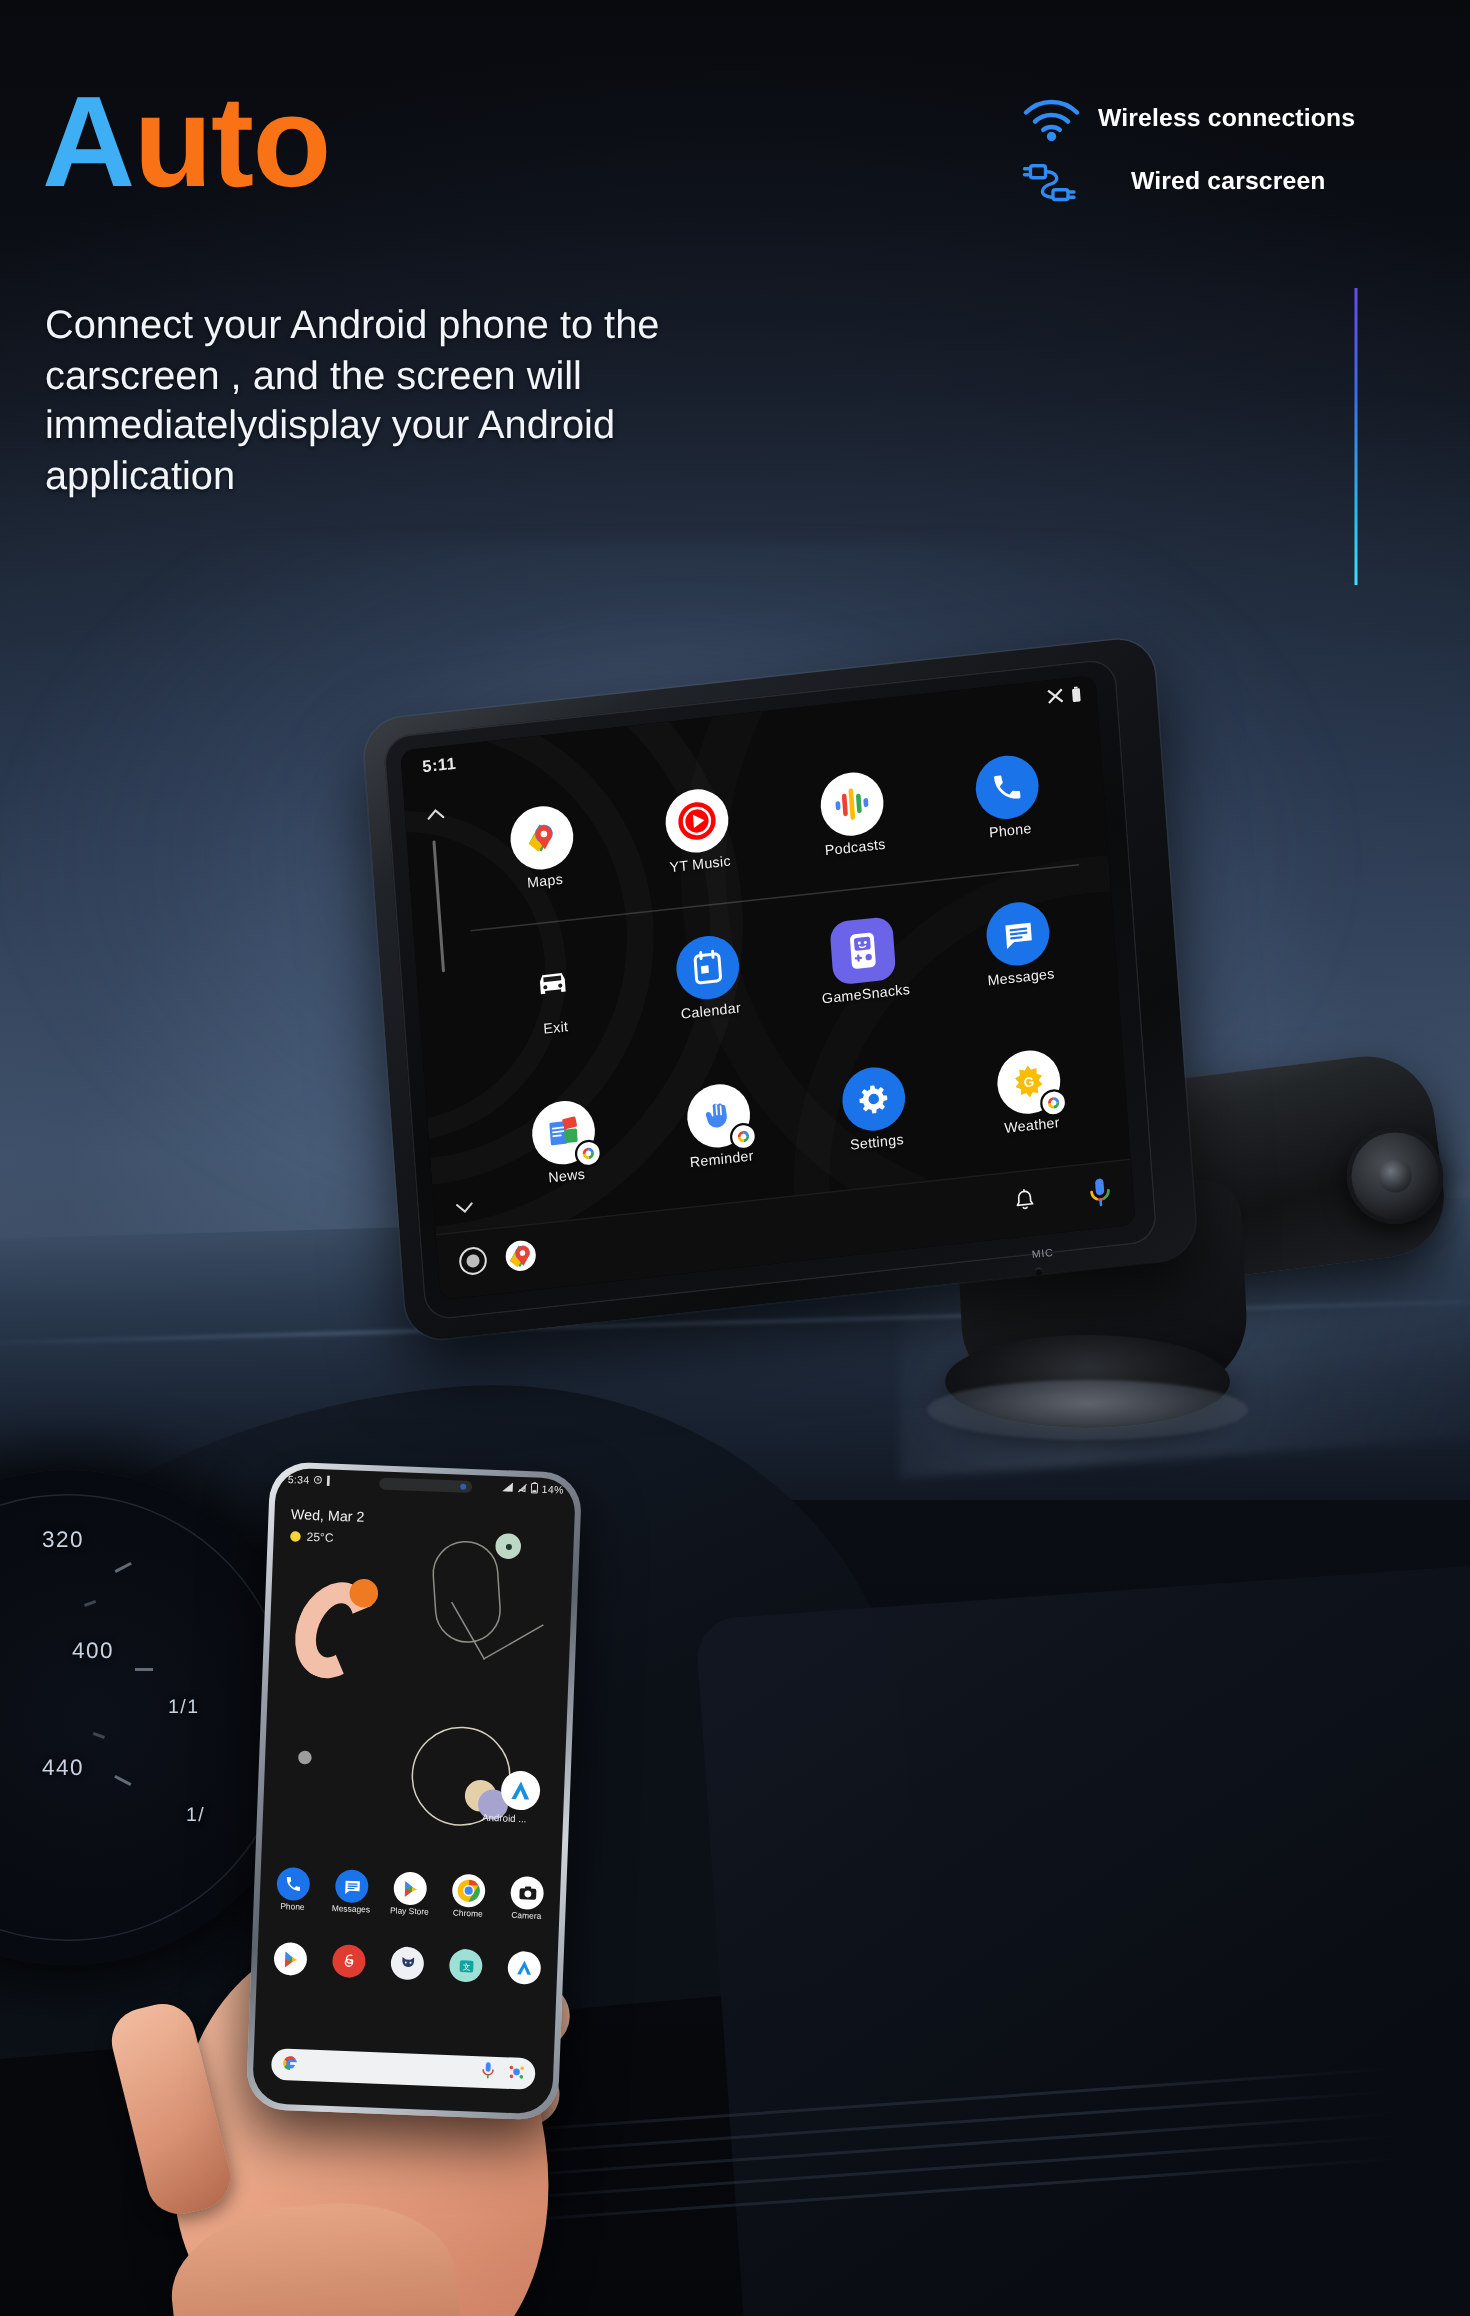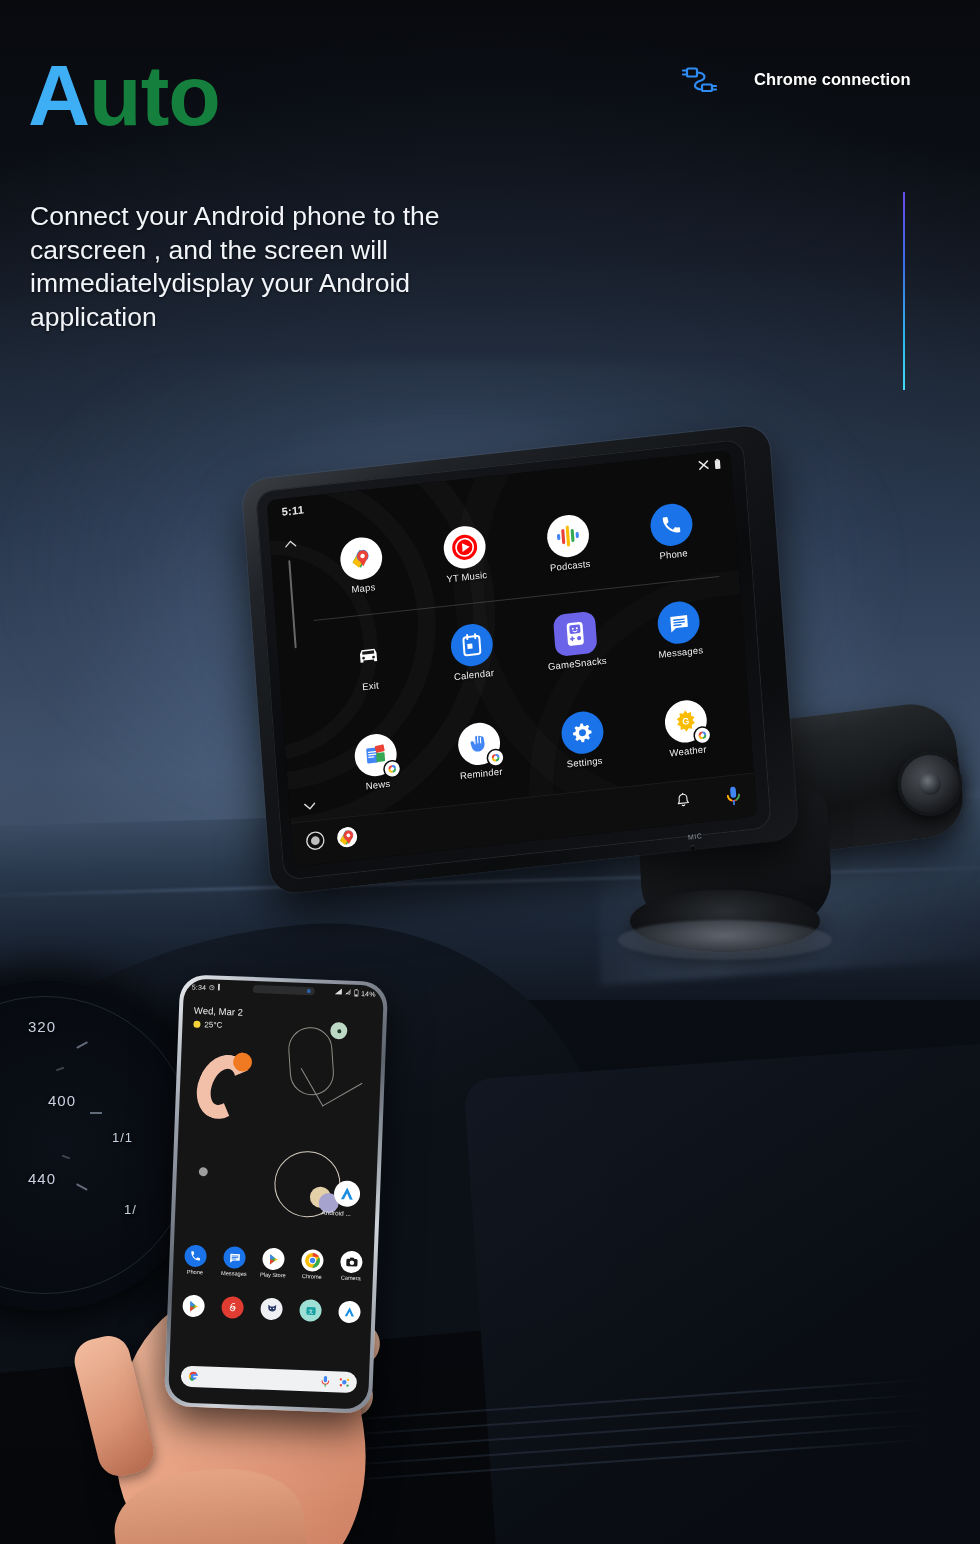--- a/index.html
+++ b/index.html
@@ -102,21 +102,21 @@
   }
   .tick { position:absolute; background: rgba(185,200,220,.5); }
 
   
   .title {
     position: absolute; left: 28px; top: 52px;
     font-size: 86px; font-weight: bold; line-height: 1;
     letter-spacing: -1px;
   }
   .title .a { color: #3fafF5; }
-  .title .rest { color: #15803d; }
+  .title .rest { color: #f97316; }
 
   .subtitle {
     position: absolute; left: 30px; top: 200px; width: 430px;
     color: #f1f4f8; font-size: 26.5px; line-height: 1.27;
     font-weight: 400;
     text-shadow: 0 1px 3px rgba(0,0,0,.6);
   }
 
   
   .conn { position: absolute; right: 0px; top: 58px; width: 310px; }
@@ -443,33 +443,46 @@
     <div class="tick" style="left:182px; top:176px; width:8px; height:1.5px; transform:rotate(20deg); opacity:.6;"></div>
   </div>
 
   <div class="title">
     <span class="a">A</span><span class="rest">uto</span>
   </div>
 
   <div class="subtitle">Connect your Android phone to the carscreen , and the screen will immediatelydisplay your Android application</div>
 
   <div class="conn">
+    <div class="conn-row">
+      <span class="ic">
+        <svg width="42" height="30" viewBox="0 0 42 30">
+          <g fill="none" stroke="#2f8cf5" stroke-width="3" stroke-linecap="round">
+            <path d="M4 11 a24 24 0 0 1 34 0"></path>
+            <path d="M10 17 a16 16 0 0 1 22 0"></path>
+            <path d="M15.5 22.5 a9 9 0 0 1 11 0"></path>
+          </g>
+          <circle cx="21" cy="27" r="3.1" fill="#2f8cf5"></circle>
+        </svg>
+      </span>
+      <span class="lbl">Wireless connections</span>
+    </div>
     <div class="conn-row wired">
       <span class="ic">
         <svg width="44" height="30" viewBox="0 0 44 30">
           <g fill="none" stroke="#2f8cf5" stroke-width="2.2" stroke-linecap="round" stroke-linejoin="round">
             <rect x="8" y="4.5" width="10" height="8" rx="1.5"></rect>
             <path d="M4 6.5 h4 M4 10.5 h4"></path>
             <path d="M18 8.5 c8 0 10 6 4 8 c-7 2 -9 8 0 9"></path>
             <rect x="23" y="20.5" width="10" height="6.5" rx="1.5"></rect>
             <path d="M33 22 h4 M33 25.5 h4"></path>
           </g>
         </svg>
       </span>
-      <span class="lbl">Chrome connection</span>
+      <span class="lbl">Wired carscreen</span>
     </div>
   </div>
 
   <div class="accent-line"></div>
 
   <div class="mount-arm"></div>
   <div class="mount-knob"></div>
   <div class="mount-neck"></div>
   <div class="mount-base"></div>
   <div class="mount-suction"></div>

